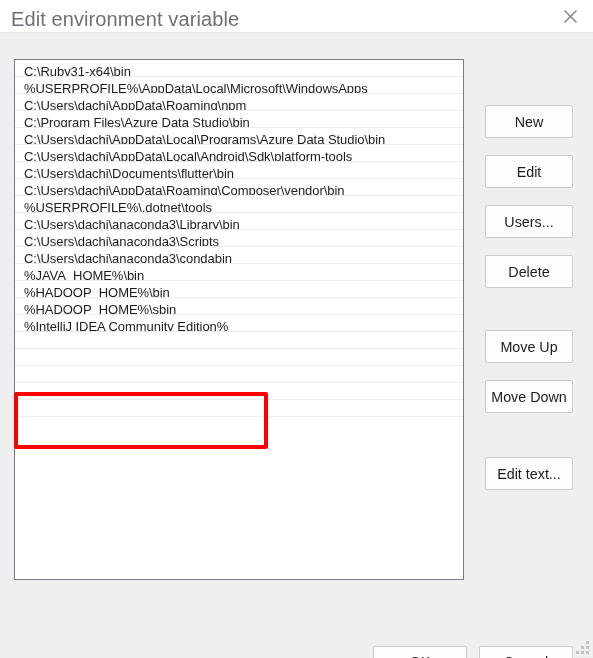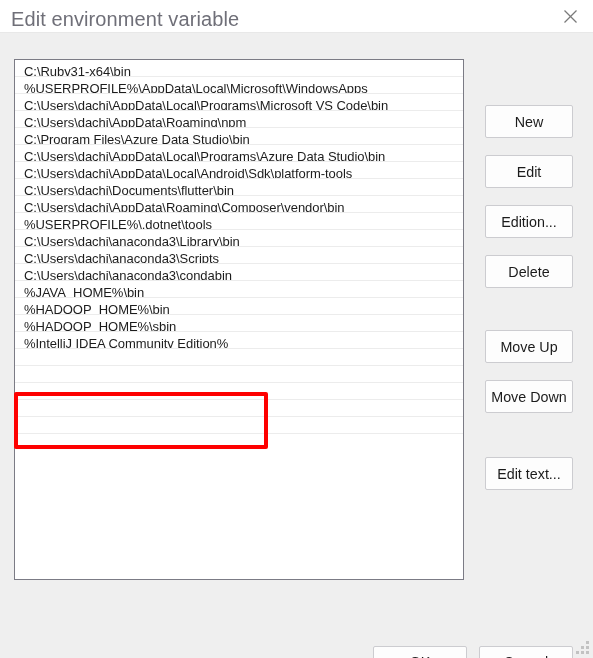--- a/index.html
+++ b/index.html
@@ -155,21 +155,20 @@
       </svg>
     </span>
   </div>
 </div>
 
 <div class="dialog-body">
 
   <div class="listbox" id="path-list">
       <div class="list-row">C:\Ruby31-x64\bin</div>
       <div class="list-row">%USERPROFILE%\AppData\Local\Microsoft\WindowsApps</div>
-      <div class="list-row">C:\Users\dachi\AppData\Local\Programs\Microsoft VS Code\bin</div>
       <div class="list-row">C:\Users\dachi\AppData\Roaming\npm</div>
       <div class="list-row">C:\Program Files\Azure Data Studio\bin</div>
       <div class="list-row">C:\Users\dachi\AppData\Local\Programs\Azure Data Studio\bin</div>
       <div class="list-row">C:\Users\dachi\AppData\Local\Android\Sdk\platform-tools</div>
       <div class="list-row">C:\Users\dachi\Documents\flutter\bin</div>
       <div class="list-row">C:\Users\dachi\AppData\Roaming\Composer\vendor\bin</div>
       <div class="list-row">%USERPROFILE%\.dotnet\tools</div>
       <div class="list-row">C:\Users\dachi\anaconda3\Library\bin</div>
       <div class="list-row">C:\Users\dachi\anaconda3\Scripts</div>
       <div class="list-row">C:\Users\dachi\anaconda3\condabin</div>
@@ -179,21 +178,21 @@
       <div class="list-row">%IntelliJ IDEA Community Edition%</div>
       <div class="list-row empty"></div>
       <div class="list-row empty"></div>
       <div class="list-row empty"></div>
       <div class="list-row empty"></div>
       <div class="list-row empty"></div>
     </div>
 
   <button class="btn btn-side" style="top:27px">New</button>
   <button class="btn btn-side" style="top:77px">Edit</button>
-  <button class="btn btn-side" style="top:127px">Edition...</button>
+  <button class="btn btn-side" style="top:127px">Users...</button>
   <button class="btn btn-side" style="top:177px">Delete</button>
   <button class="btn btn-side" style="top:252px">Move Up</button>
   <button class="btn btn-side" style="top:302px">Move Down</button>
   <button class="btn btn-side" style="top:379px">Edit text...</button>
 
   <button class="btn btn-bottom" style="left:373px">OK</button>
   <button class="btn btn-bottom" style="left:479px">Cancel</button>
 
   <div class="annot-rect"></div>
 

